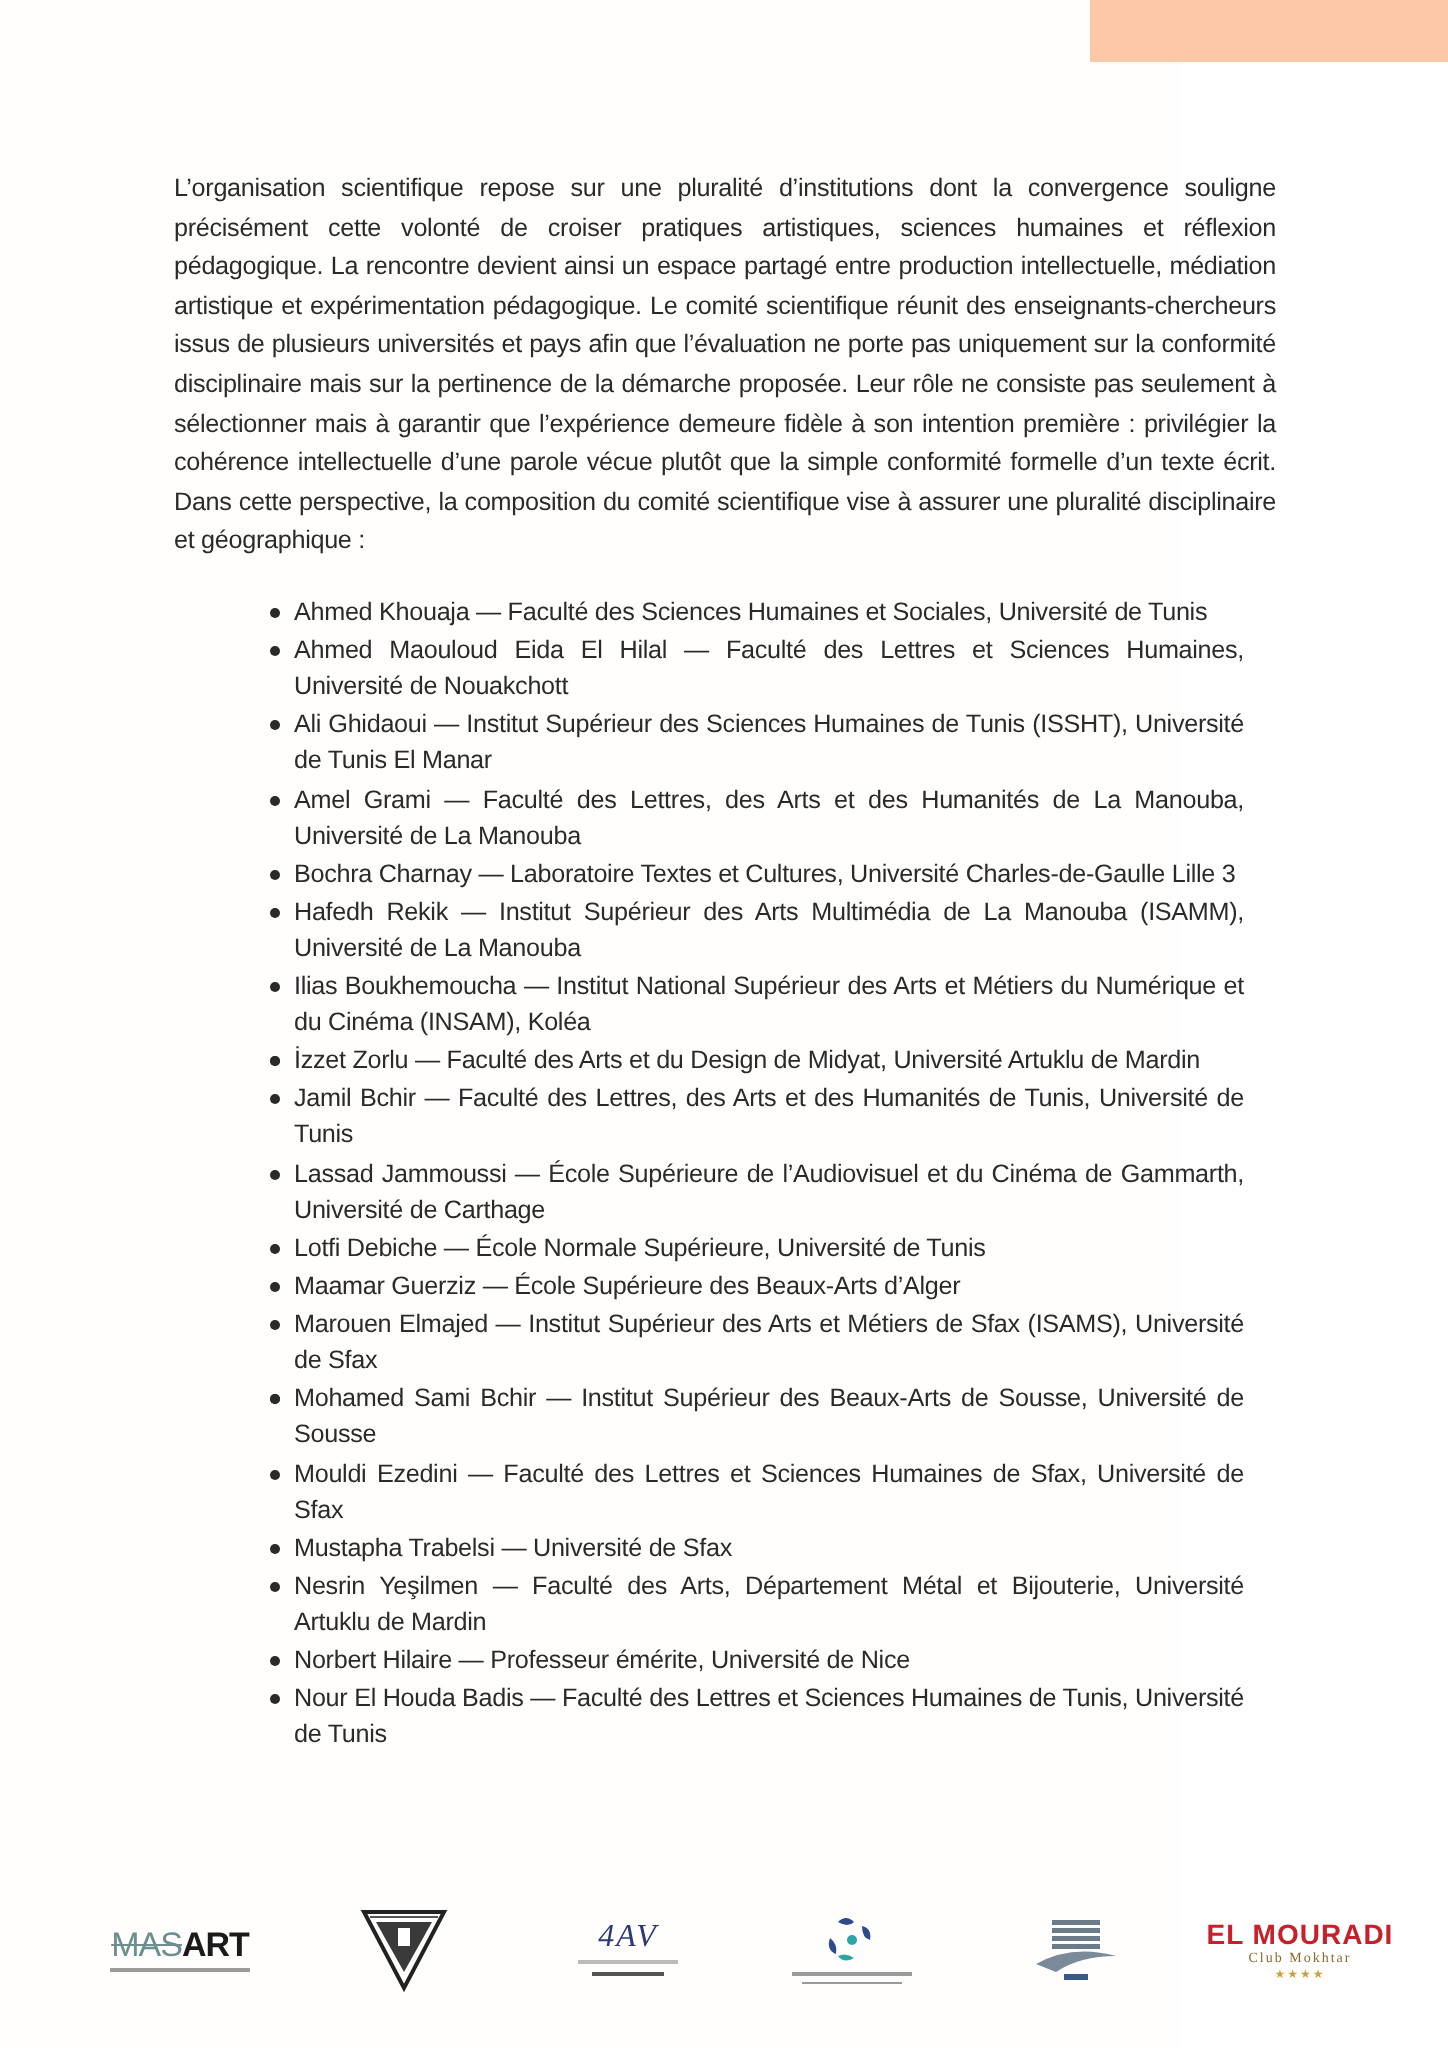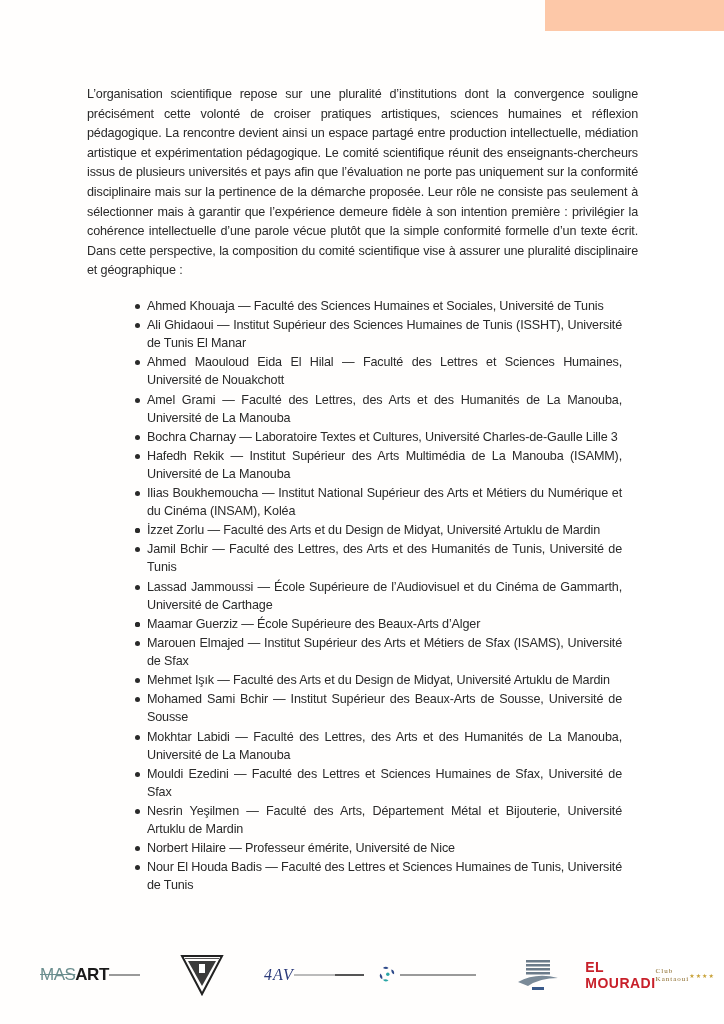--- a/index.html
+++ b/index.html
@@ -22,21 +22,21 @@
     }
     ul.committee li .bullet {
       position: absolute; left: 32px; top: 7px; width: 5px; height: 5px;
       border-radius: 50%; background: #2a2a2a;
     }
     .logos {
       position: absolute; left: 40px; top: 945px; width: 660px; height: 60px;
       display: flex; justify-content: space-between; align-items: center;
       font-family: "Liberation Sans", sans-serif;
     }
-    .logo { width: 100px; height: 50px; display: flex; flex-direction: row; align-items: center; justify-content: center; }
+    .logo { width: 100px; height: 50px; display: flex; flex-direction: column; align-items: center; justify-content: center; }
     .logo-masart { font-weight: bold; font-size: 17px; letter-spacing: -0.5px; color: #333; }
     .logo-masart .mas { color: #6b8e8e; font-weight: normal; text-decoration: line-through; }
     .logo-masart .art { color: #1a1a1a; }
     .logo-triangle svg, .logo-faculty svg, .logo-sail svg { display: block; }
     .logo-4av .mark { font-family: "Liberation Serif", serif; font-style: italic; font-size: 16px; color: #2b3a7a; letter-spacing: 1px; }
     .logo-4av .line { width: 50px; height: 2px; background: #bbb; margin: 2px 0; }
     .logo-4av .line.short { width: 36px; background: #555; }
     .logo-mouradi .brand { font-weight: bold; font-size: 14px; color: #c8202a; letter-spacing: 0.5px; }
     .logo-mouradi .sub { font-family: "Liberation Serif", serif; font-size: 7px; color: #8a6a2a; letter-spacing: 1px; }
     .logo-mouradi .stars { font-size: 6px; color: #c9a33a; letter-spacing: 1px; }
@@ -46,37 +46,37 @@
 <body>
 
 <div class="page">
   <div class="corner-block"></div>
 
   <div class="content">
     <p class="intro">L’organisation scientifique repose sur une pluralité d’institutions dont la convergence souligne précisément cette volonté de croiser pratiques artistiques, sciences humaines et réflexion pédagogique. La rencontre devient ainsi un espace partagé entre production intellectuelle, médiation artistique et expérimentation pédagogique. Le comité scientifique réunit des enseignants-chercheurs issus de plusieurs universités et pays afin que l’évaluation ne porte pas uniquement sur la conformité disciplinaire mais sur la pertinence de la démarche proposée. Leur rôle ne consiste pas seulement à sélectionner mais à garantir que l’expérience demeure fidèle à son intention première : privilégier la cohérence intellectuelle d’une parole vécue plutôt que la simple conformité formelle d’un texte écrit. Dans cette perspective, la composition du comité scientifique vise à assurer une pluralité disciplinaire et géographique :</p>
 
     <ul class="committee">
       <li><span class="bullet"></span><span>Ahmed Khouaja — Faculté des Sciences Humaines et Sociales, Université de Tunis</span></li>
+      <li><span class="bullet"></span><span>Ahmed Maouloud Eida El Hilal — Faculté des Lettres et Sciences Humaines, Université de Nouakchott</span></li>
       <li><span class="bullet"></span><span>Ali Ghidaoui — Institut Supérieur des Sciences Humaines de Tunis (ISSHT), Université de Tunis El Manar</span></li>
-      <li><span class="bullet"></span><span>Ahmed Maouloud Eida El Hilal — Faculté des Lettres et Sciences Humaines, Université de Nouakchott</span></li>
       <li><span class="bullet"></span><span>Amel Grami — Faculté des Lettres, des Arts et des Humanités de La Manouba, Université de La Manouba</span></li>
       <li><span class="bullet"></span><span>Bochra Charnay — Laboratoire Textes et Cultures, Université Charles-de-Gaulle Lille 3</span></li>
       <li><span class="bullet"></span><span>Hafedh Rekik — Institut Supérieur des Arts Multimédia de La Manouba (ISAMM), Université de La Manouba</span></li>
       <li><span class="bullet"></span><span>Ilias Boukhemoucha — Institut National Supérieur des Arts et Métiers du Numérique et du Cinéma (INSAM), Koléa</span></li>
       <li><span class="bullet"></span></li>
       <li><span class="bullet"></span><span>İzzet Zorlu — Faculté des Arts et du Design de Midyat, Université Artuklu de Mardin</span></li>
       <li><span class="bullet"></span><span>Jamil Bchir — Faculté des Lettres, des Arts et des Humanités de Tunis, Université de Tunis</span></li>
       <li><span class="bullet"></span><span>Lassad Jammoussi — École Supérieure de l’Audiovisuel et du Cinéma de Gammarth, Université de Carthage</span></li>
-      <li><span class="bullet"></span></li>
+      <li><span class="bullet"></span><span>Lotfi Debiche — École Normale Supérieure, Université de Tunis</span></li>
       <li><span class="bullet"></span><span>Maamar Guerziz — École Supérieure des Beaux-Arts d’Alger</span></li>
       <li><span class="bullet"></span><span>Marouen Elmajed — Institut Supérieur des Arts et Métiers de Sfax (ISAMS), Université de Sfax</span></li>
-      <li><span class="bullet"></span><span>Mehmet Işık — Faculté des Arts et du Design de Midyat, Université Artuklu de Mardin</span></li>
+      <li><span class="bullet"></span></li>
       <li><span class="bullet"></span><span>Mohamed Sami Bchir — Institut Supérieur des Beaux-Arts de Sousse, Université de Sousse</span></li>
-      <li><span class="bullet"></span><span>Mokhtar Labidi — Faculté des Lettres, des Arts et des Humanités de La Manouba, Université de La Manouba</span></li>
       <li><span class="bullet"></span><span>Mouldi Ezedini — Faculté des Lettres et Sciences Humaines de Sfax, Université de Sfax</span></li>
+      <li><span class="bullet"></span><span>Mustapha Trabelsi — Université de Sfax</span></li>
       <li><span class="bullet"></span><span>Nesrin Yeşilmen — Faculté des Arts, Département Métal et Bijouterie, Université Artuklu de Mardin</span></li>
       <li><span class="bullet"></span><span>Norbert Hilaire — Professeur émérite, Université de Nice</span></li>
       <li><span class="bullet"></span><span>Nour El Houda Badis — Faculté des Lettres et Sciences Humaines de Tunis, Université de Tunis</span></li>
     </ul>
   </div>
 
   <div class="logos">
     <div class="logo logo-masart">
       <div><span class="mas">MAS</span><span class="art">ART</span></div>
       <div class="tiny-line" style="width:70px;"></div>
@@ -115,17 +115,17 @@
         <rect x="10" y="6" width="24" height="2.5" fill="#6b7b8a"></rect>
         <rect x="10" y="10" width="24" height="2.5" fill="#6b7b8a"></rect>
         <rect x="10" y="14" width="24" height="2.5" fill="#6b7b8a"></rect>
         <path d="M2,24 q18,-10 40,-4 q-18,0 -30,8z" fill="#7a8a98"></path>
         <rect x="16" y="29" width="12" height="3" fill="#3a5a8a"></rect>
       </svg>
     </div>
 
     <div class="logo logo-mouradi">
       <div class="brand">EL MOURADI</div>
-      <div class="sub">Club Kantaoui</div>
+      <div class="sub">Club Mokhtar</div>
       <div class="stars">★★★★</div>
     </div>
   </div>
 </div>
 
 </body></html>

